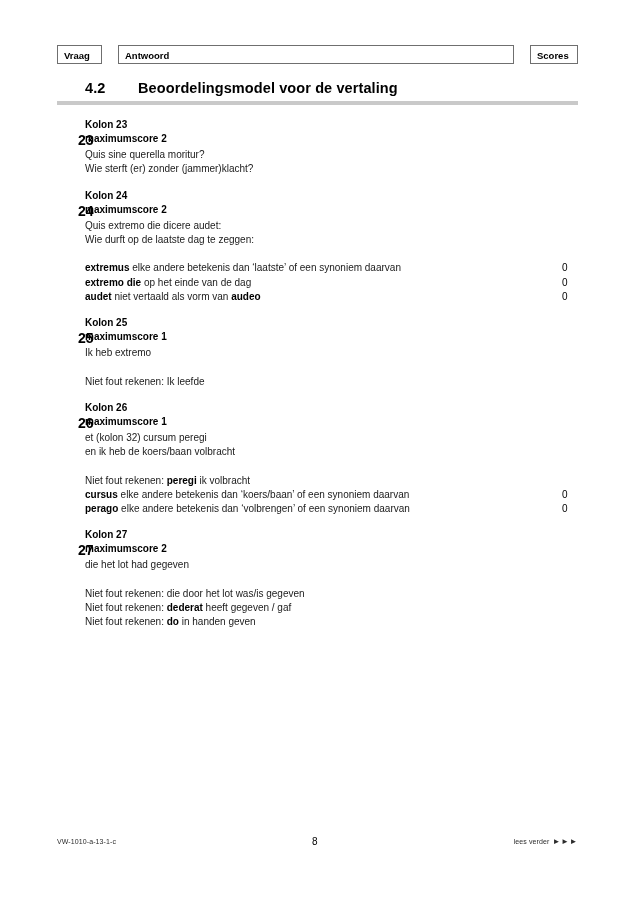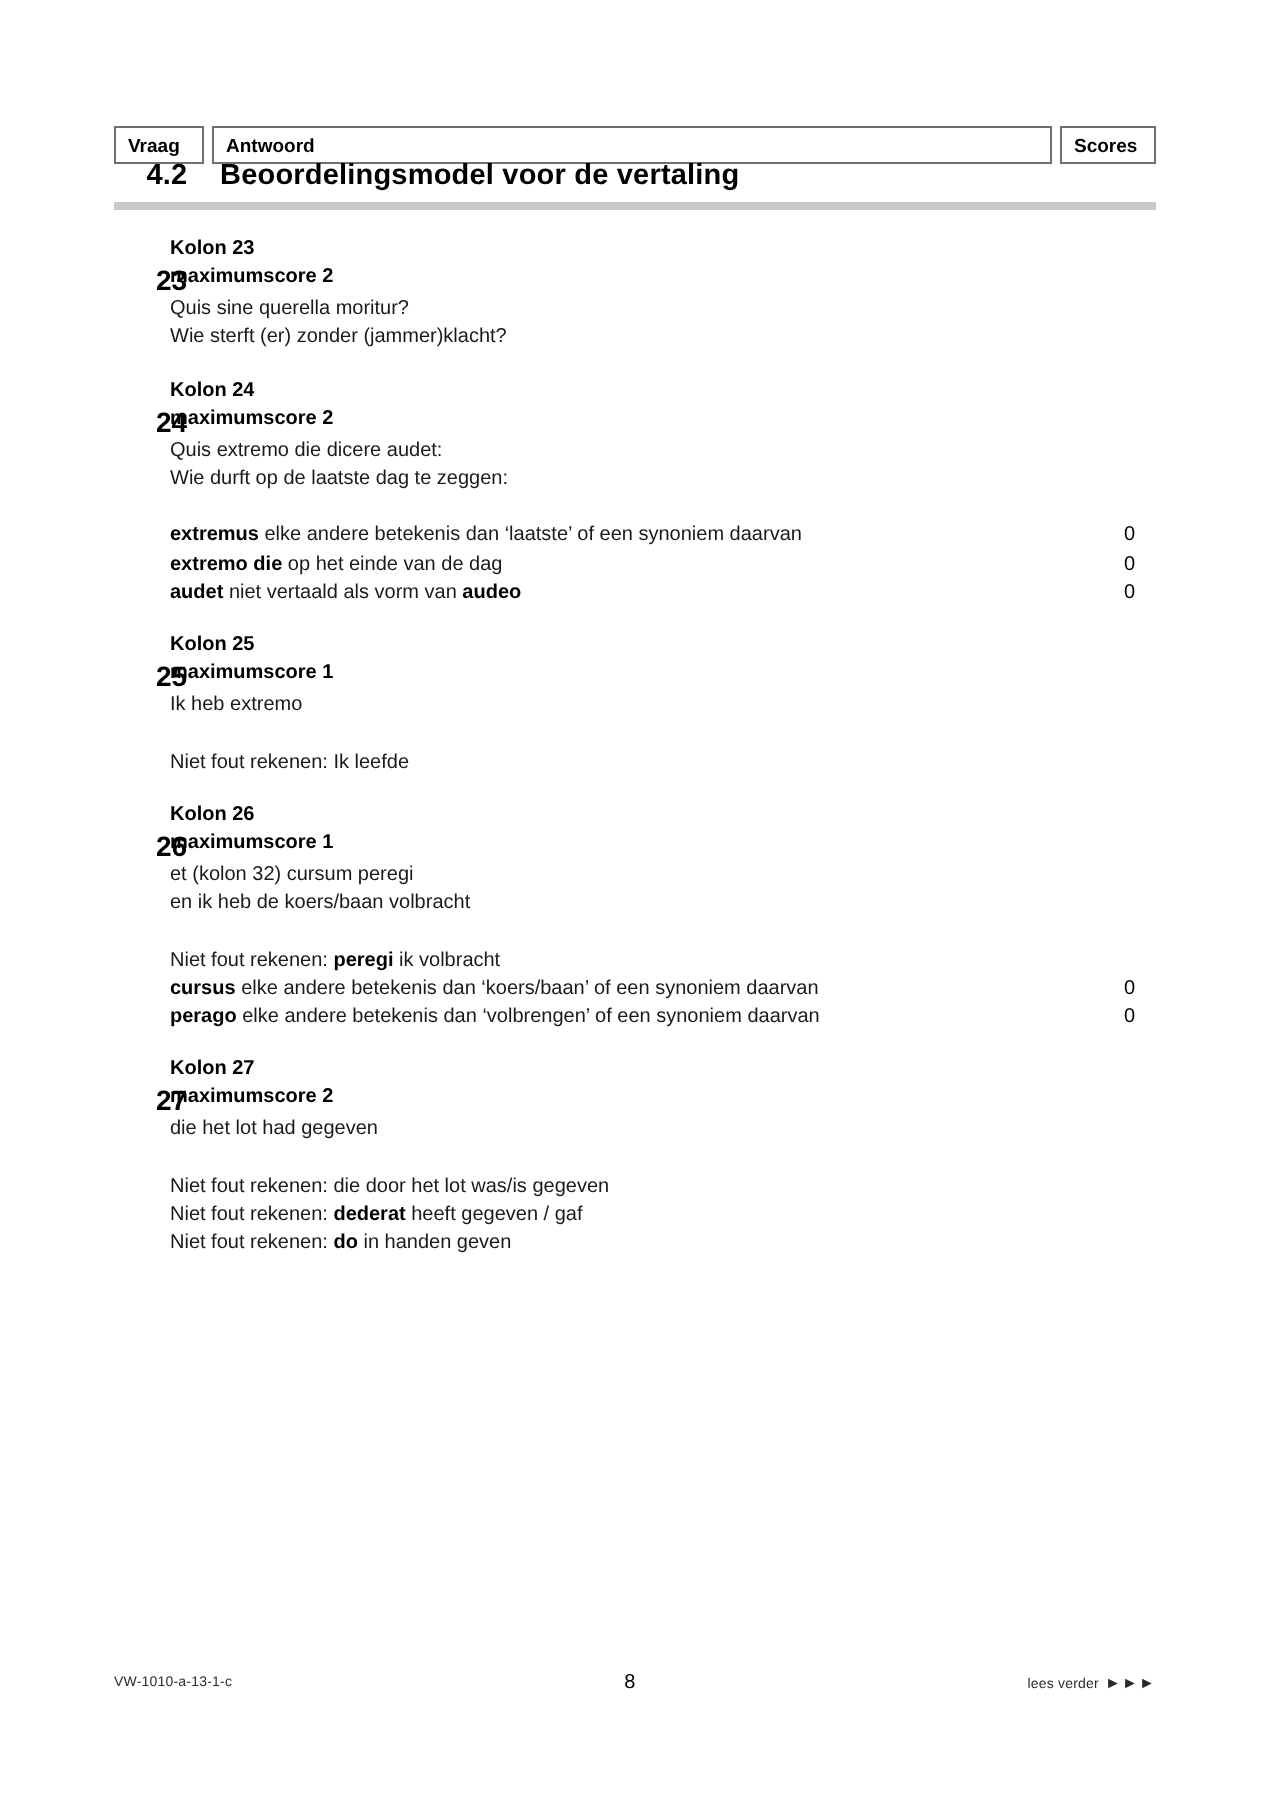--- a/index.html
+++ b/index.html
@@ -21,24 +21,24 @@
     left: 0; top: 0;
     width: 636px;
     height: 900px;
     background: #ffffff;
   }
 
   
   .hdr-table {
     position: absolute;
     left: 57px;
-    top: 63px;
+    top: 45px;
     width: 521px;
     display: flex;
-    gap: 4px;
+    gap: 16px;
   }
   .hdr-cell {
     border: 1px solid #6f6f6f;
     background: #ffffff;
     font-size: 9.5px;
     font-weight: bold;
     color: #000;
     height: 19px;
     line-height: 19px;
     box-sizing: border-box;
@@ -55,21 +55,21 @@
     top: 80px;
     width: 521px;
     font-size: 14.5px;
     font-weight: bold;
     letter-spacing: 0.1px;
     white-space: nowrap;
   }
   .sec-num {
     display: inline-block;
     width: 53px;
-    text-align: center;
+    margin-left: 28px;
   }
   .sec-rule {
     position: absolute;
     left: 57px;
     top: 101px;
     width: 521px;
     height: 4px;
     background: #c9c9c9;
   }
 

